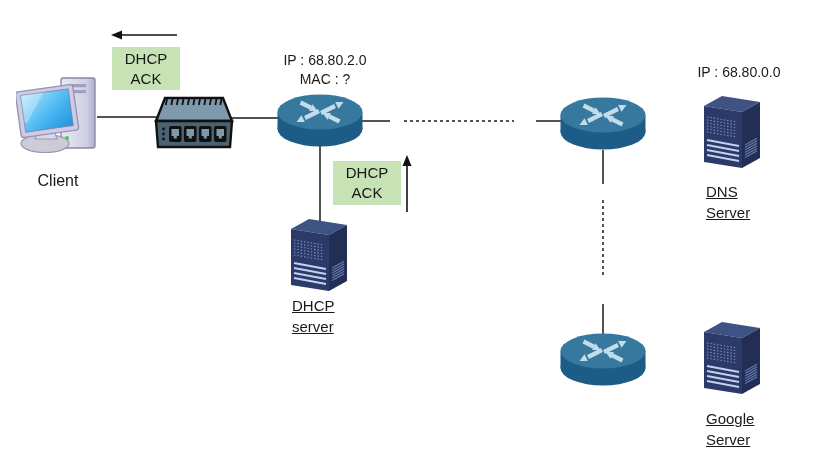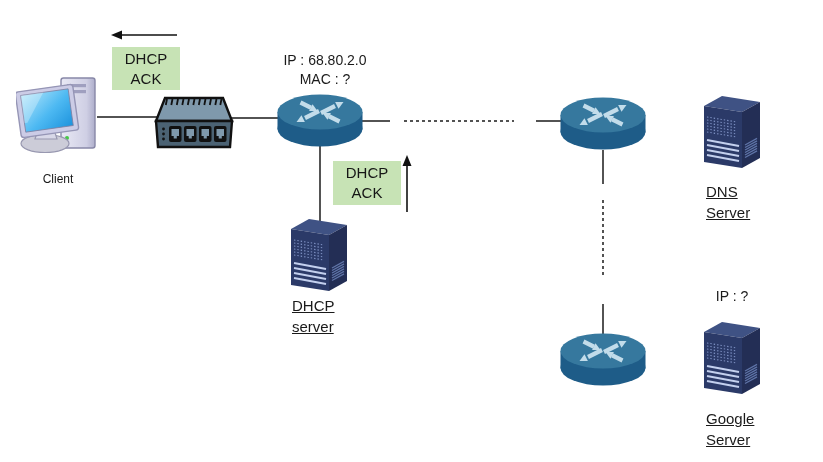--- a/index.html
+++ b/index.html
@@ -8,21 +8,21 @@
     font-family:"Liberation Sans", sans-serif;color:#1a1a1a;
   }
   .abs{position:absolute;}
   svg{display:block;}
   
   .lbl{position:absolute;color:#1a1a1a;}
   .center{text-align:center;}
   .ip-label{font-size:14px;line-height:19px;}
   .node-label{font-size:15px;line-height:21px;text-decoration:underline;}
   .node-label span{display:block;}
-  .client-label{font-size:12px;}
+  .client-label{font-size:16px;}
   
   .ackbox{
     position:absolute;background:#c7e3b5;
     display:flex;flex-direction:column;align-items:center;justify-content:center;
     font-size:15px;line-height:20px;color:#161616;
   }
   #links{position:absolute;left:0;top:0;}
 </style>
 </head>
 <body>
@@ -167,33 +167,33 @@
     </svg>
   <div class="lbl node-label" style="left:292px;top:295px">
     <span>DHCP</span>
     <span>server</span>
   </div>
 
   <svg class="abs" style="left:558px;top:95px" width="90" height="64" viewBox="0 0 90 64">
       <use href="#sym-router"></use>
     </svg>
 
+  <div class="lbl center ip-label" style="left:661px;top:63px;width:156px">IP : 68.80.0.0</div>
   <svg class="abs" style="left:704px;top:92px" width="56" height="80" viewBox="0 0 56 80">
       <use href="#sym-server"></use>
     </svg>
   <div class="lbl node-label" style="left:706px;top:181px">
     <span>DNS</span>
     <span>Server</span>
   </div>
 
   <svg class="abs" style="left:558px;top:331px" width="90" height="64" viewBox="0 0 90 64">
       <use href="#sym-router"></use>
     </svg>
 
-  <div class="lbl center ip-label" style="left:654px;top:287px;width:156px">IP : ?</div>
   <svg class="abs" style="left:704px;top:318px" width="56" height="80" viewBox="0 0 56 80">
       <use href="#sym-server"></use>
     </svg>
   <div class="lbl node-label" style="left:706px;top:408px">
     <span>Google</span>
     <span>Server</span>
   </div>
 
 </div>
 

